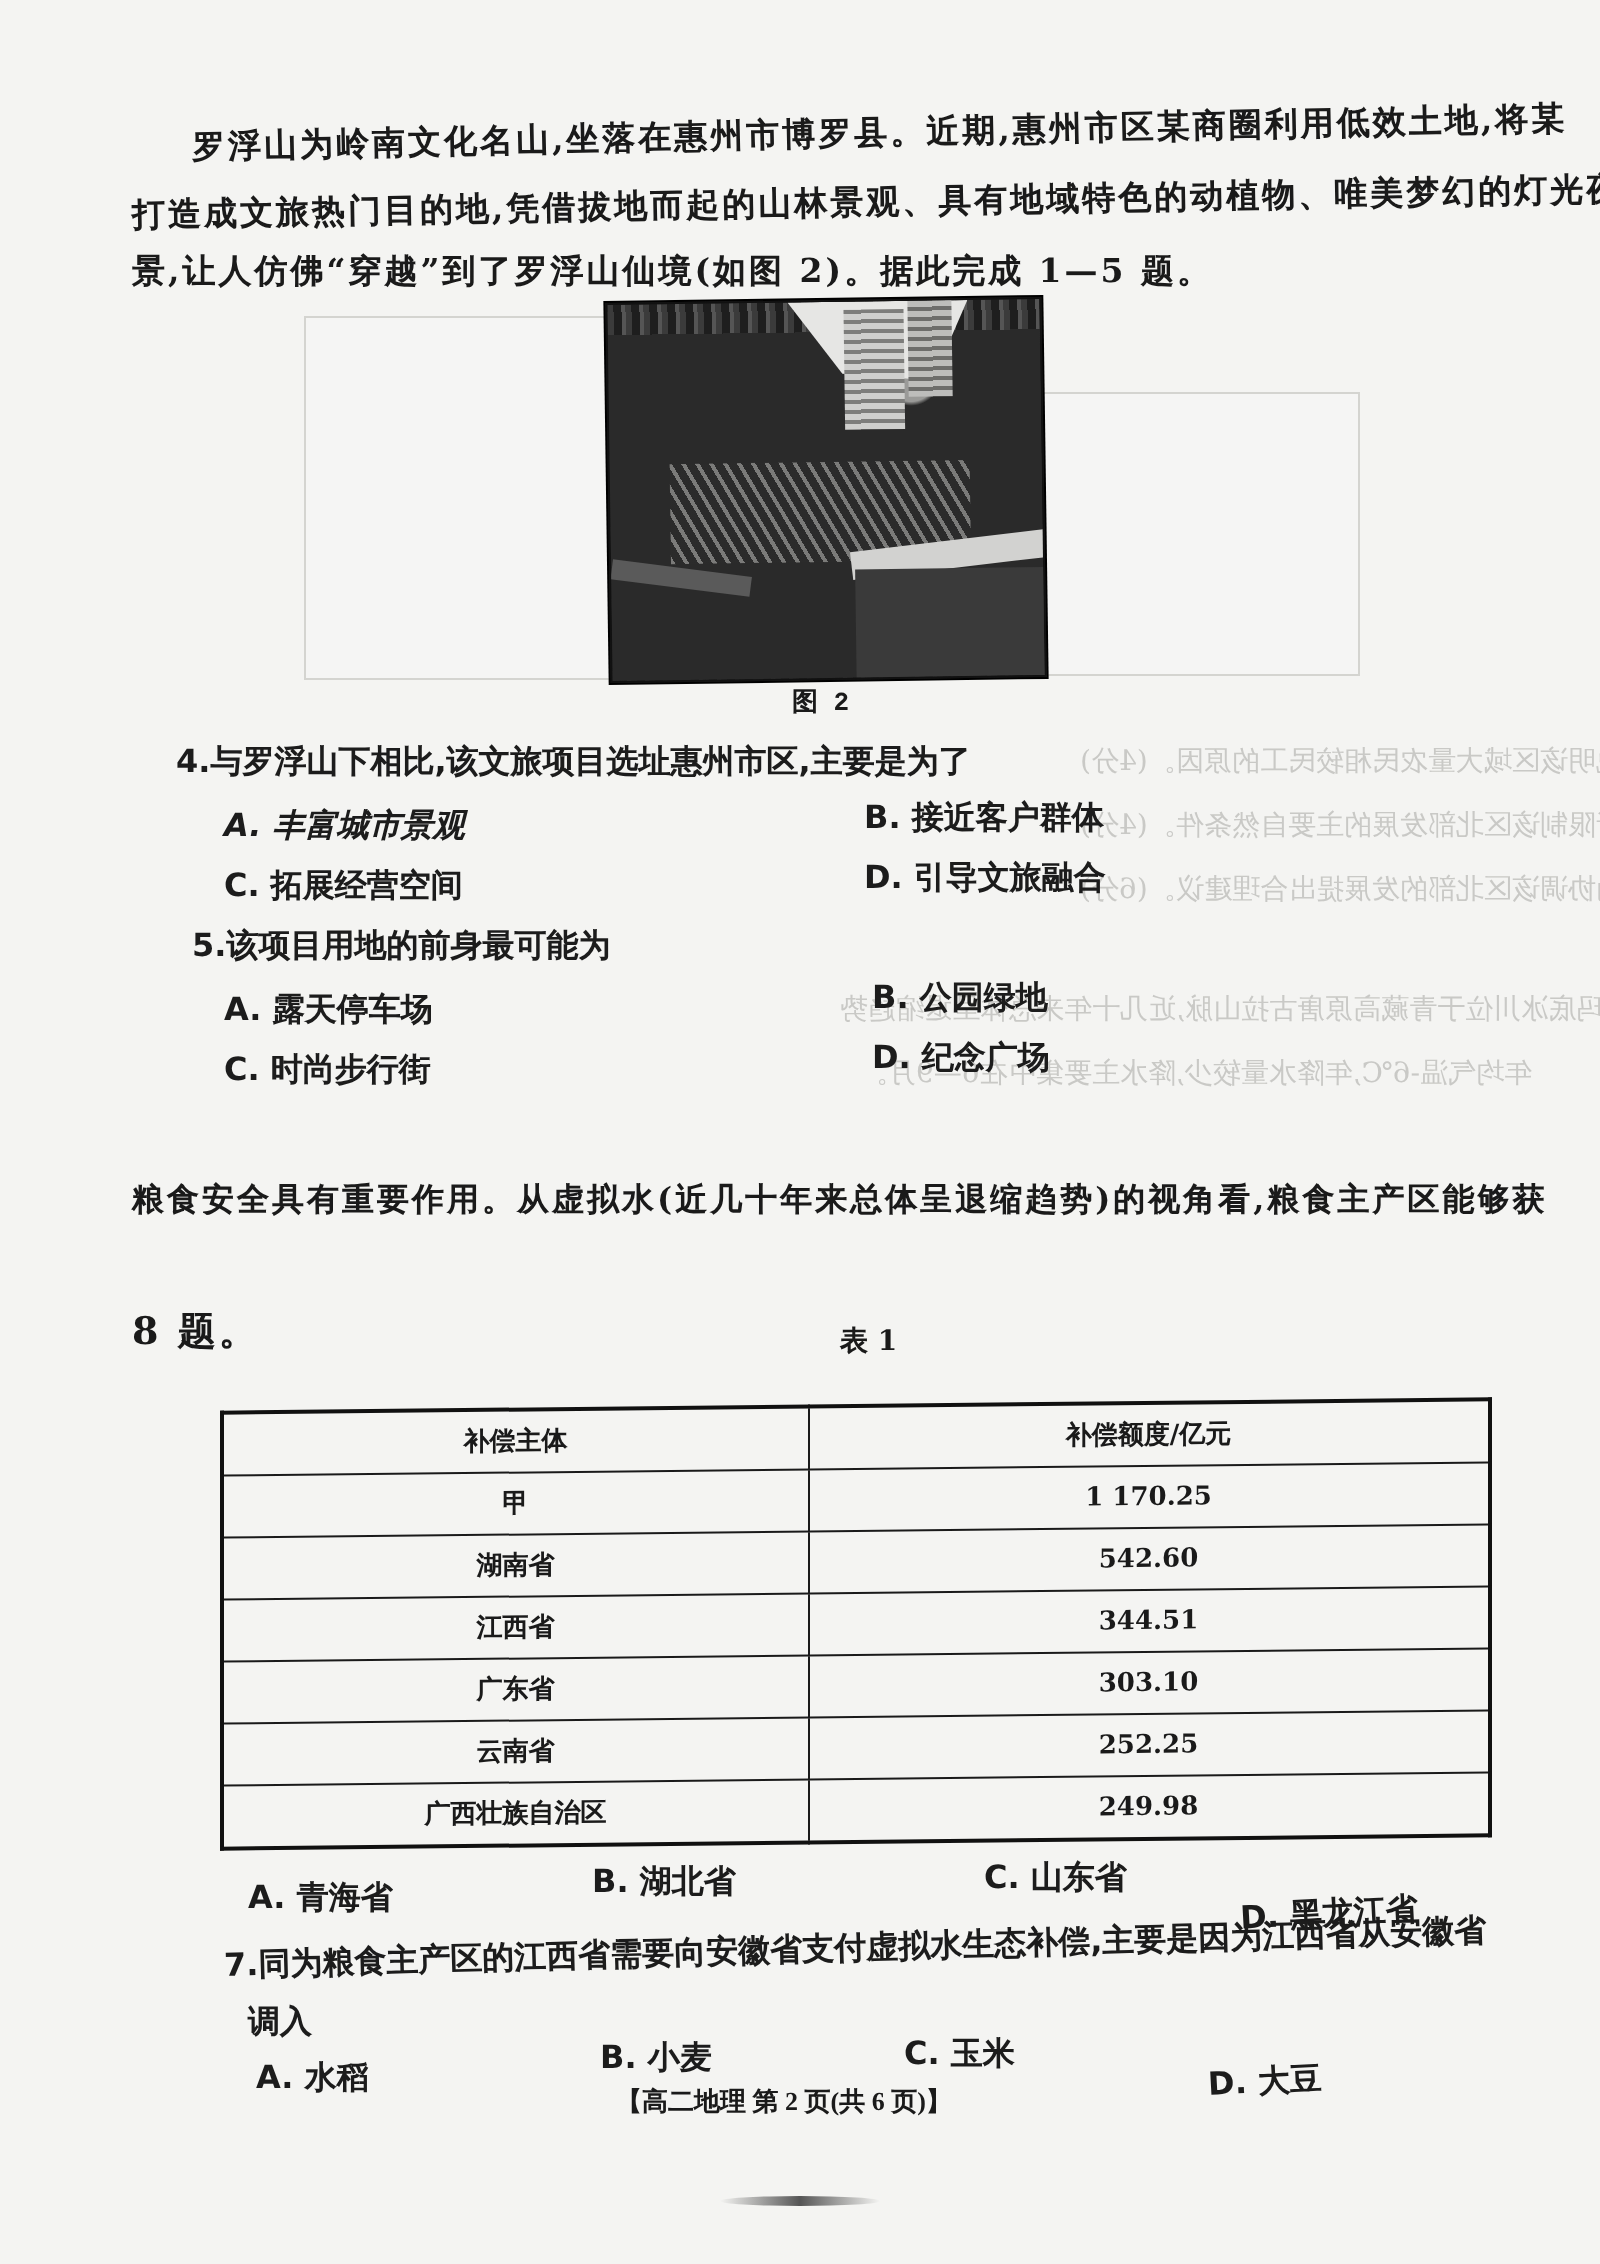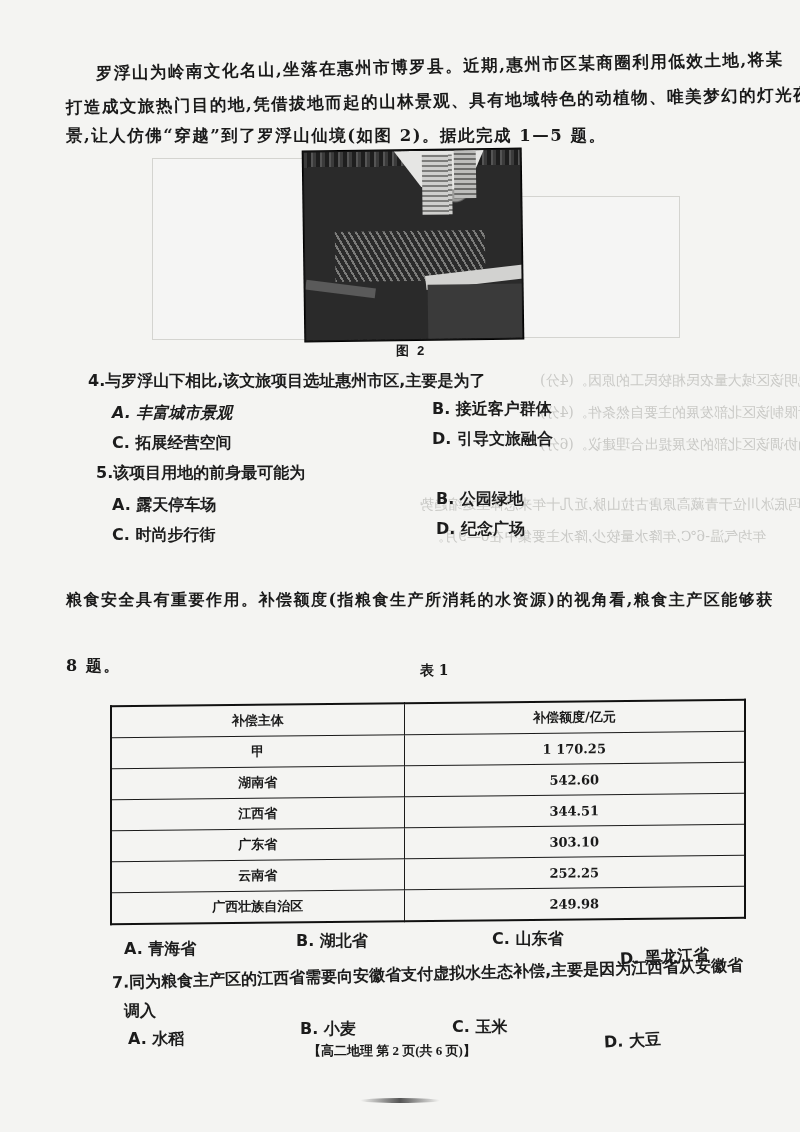--- a/index.html
+++ b/index.html
@@ -102,22 +102,22 @@
   <div class="q opt" style="left:432px;top:428px;">D. 引导文旅融合</div>
 
   <div class="q q-stem" style="left:96px;top:462px;">
     <span>5.</span><span>该项目用地的前身最可能为</span>
   </div>
   <div class="q opt" style="left:112px;top:494px;">A. 露天停车场</div>
   <div class="q opt" style="left:436px;top:488px;">B. 公园绿地</div>
   <div class="q opt" style="left:112px;top:524px;">C. 时尚步行街</div>
   <div class="q opt" style="left:436px;top:518px;">D. 纪念广场</div>
 
-  <div class="line" style="top:588px;font-size:16px;">粮食安全具有重要作用。补偿额度(指粮食生产所消耗的水资源)的视角看,粮食主产区能够获</div>
-  <div class="line" style="top:654px;font-size:16px;">8 题。</div>
+  <div class="line" style="top:588px;font-size:16px;">粮食安全具有重要作用。从虚拟水(近几十年来总体呈退缩趋势)的视角看,粮食主产区能够获</div>
+  <div class="line" style="top:654px;font-size:19px;">8 题。</div>
 
   <div class="table-title">表 1</div>
   <table class="t1">
     <tbody>
         <tr>
       <th class="c1">补偿主体</th>
       <th class="c2">补偿额度/亿元</th>
     </tr>
     <tr>
       <td>甲</td>

